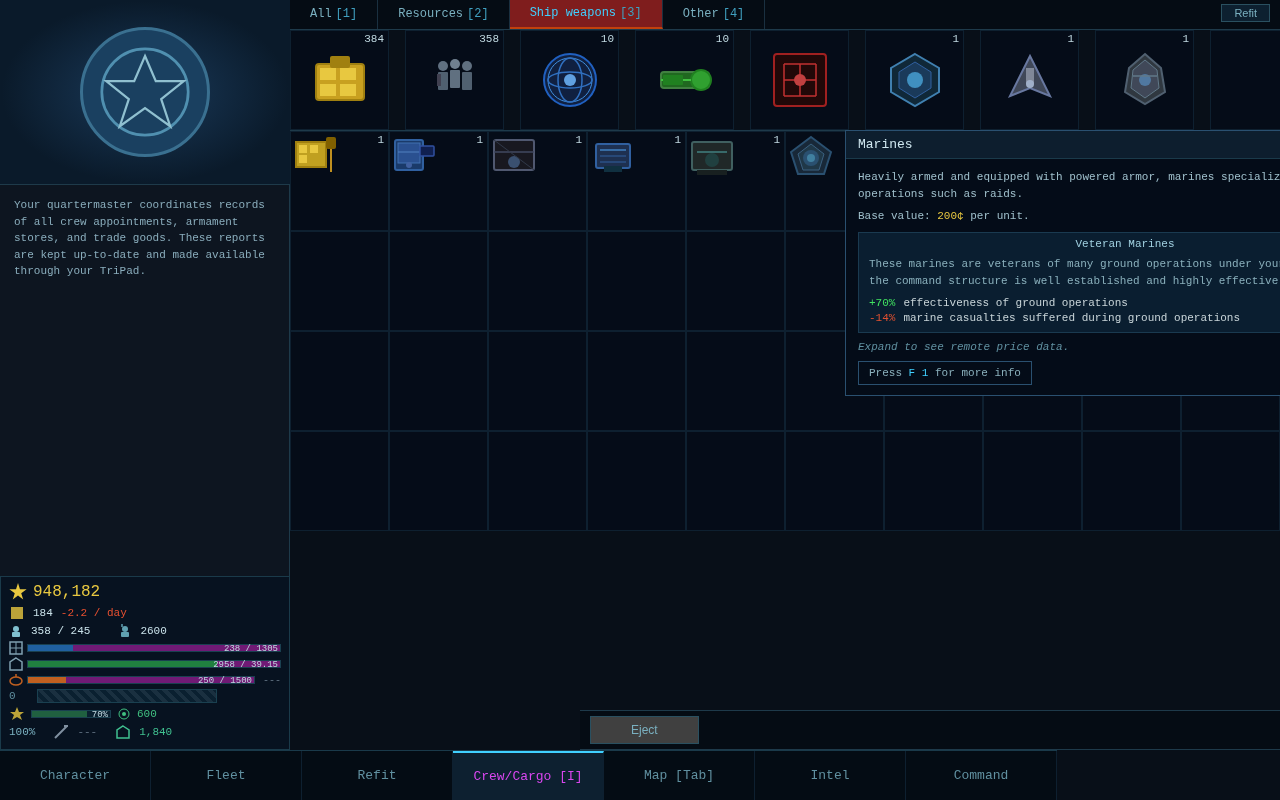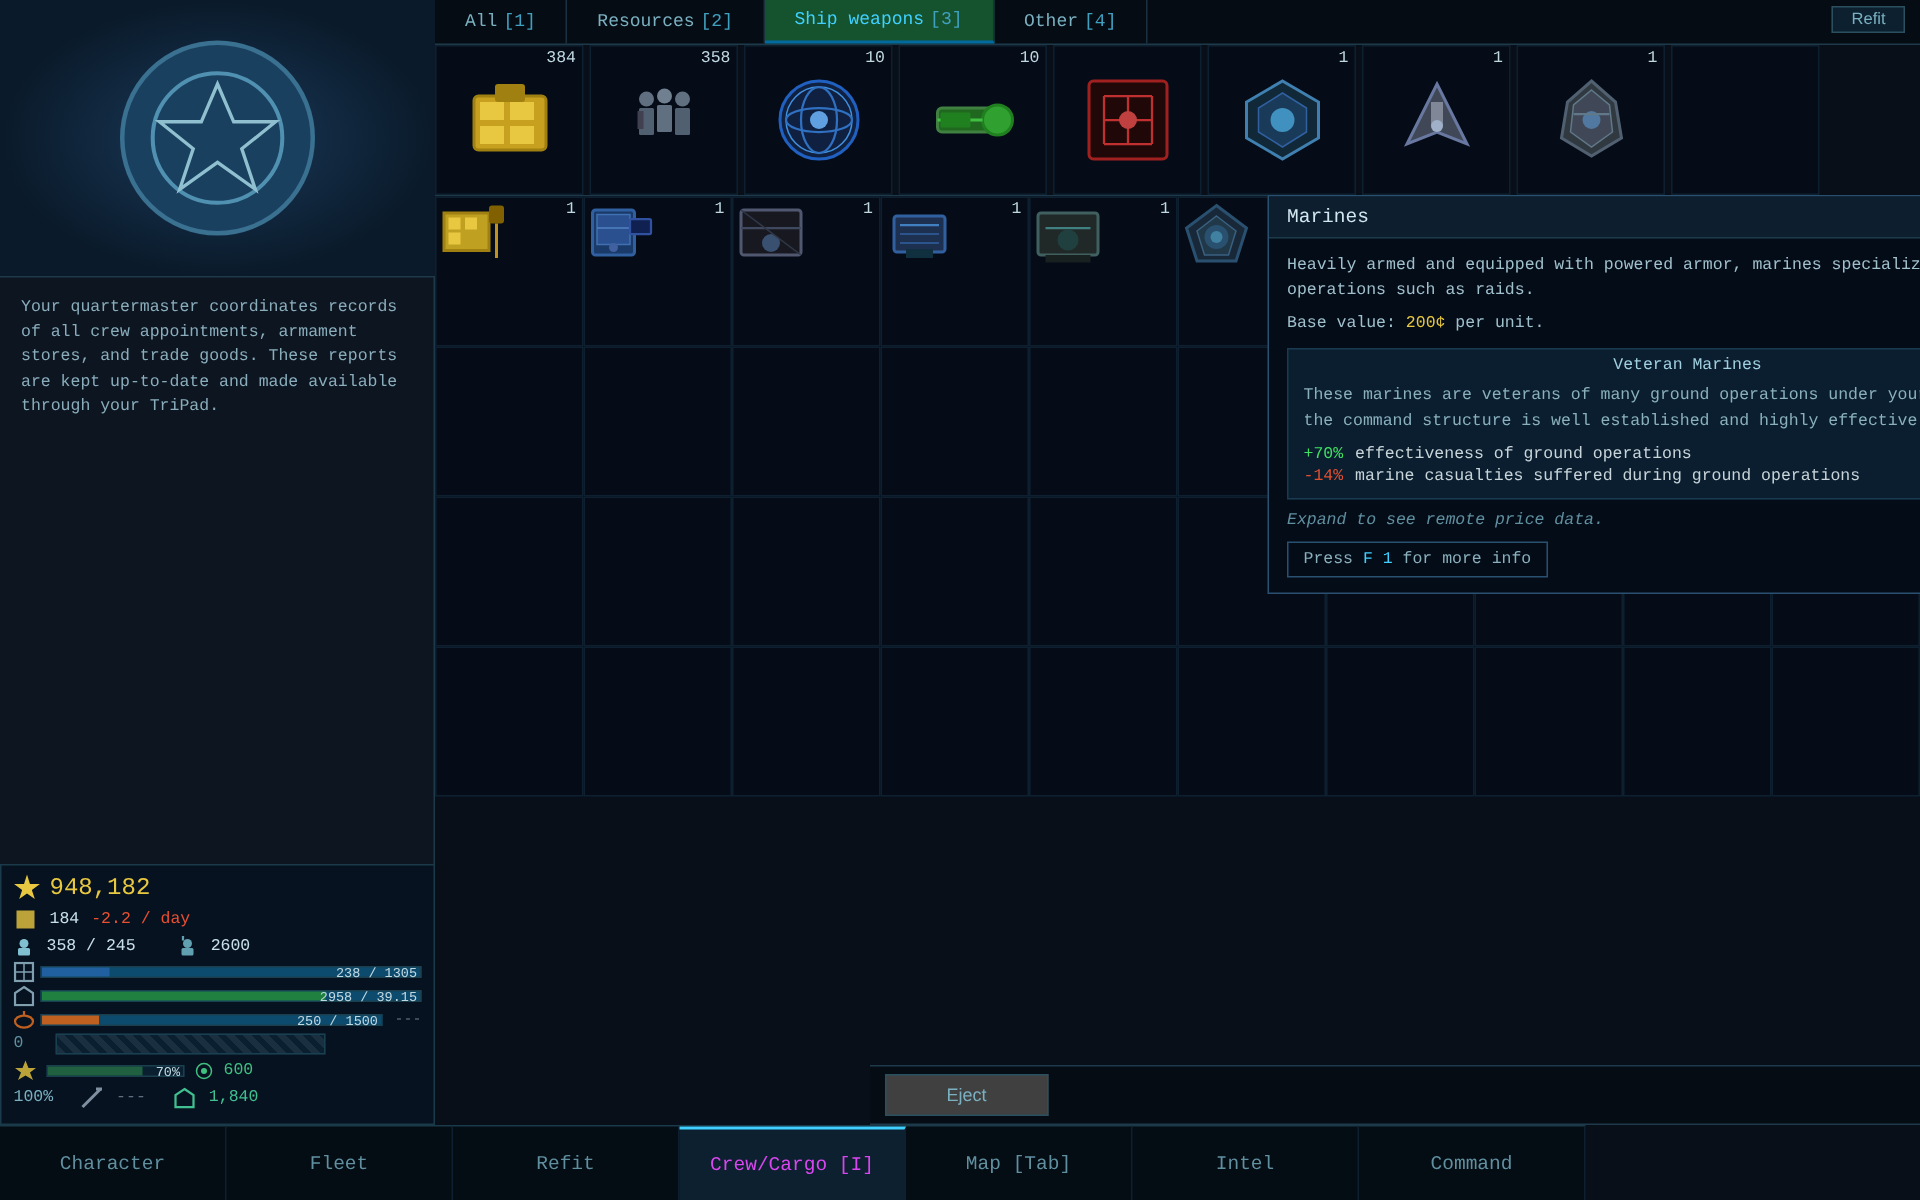--- a/index.html
+++ b/index.html
@@ -97,21 +97,21 @@
     .bar-container {
       display: flex;
       align-items: center;
       gap: 4px;
       margin-bottom: 2px;
       font-size: 10px;
     }
 
     .bar-bg {
       height: 8px;
-      background: #0c4a6e;
+      background: #701a75;
       border: 1px solid #1a4050;
       flex: 1;
       position: relative;
     }
 
     .bar-fill {
       height: 100%;
       position: absolute;
       left: 0; top: 0;
     }
@@ -134,21 +134,21 @@
       align-items: center;
       gap: 6px;
       margin-bottom: 2px;
       font-size: 11px;
     }
 
     .xp-bar-bg {
       height: 8px;
       background: #0a2030;
       border: 1px solid #1a4050;
-      width: 92px;
+      width: 80px;
       position: relative;
     }
 
     .tripad-bar {
       position: absolute;
       left: 0; bottom: 0;
       width: 290px;
       height: 50px;
       background: #050e18;
       border-top: 1px solid #1a3a4a;
@@ -191,23 +191,23 @@
       height: 30px;
       display: flex;
       align-items: center;
       font-size: 12px;
       cursor: pointer;
       border-right: 1px solid #1a3040;
       color: #7ab0c0;
     }
 
     .tab.active {
-      background: #14532d;
+      background: #7f1d1d;
       color: #40d0ff;
-      border-bottom: 2px solid #0369a1;
+      border-bottom: 2px solid #c2410c;
     }
 
     .tab-num {
       color: #40a0c0;
       margin-left: 4px;
     }
 
     .sort-btn {
       position: absolute;
       right: 10px;
@@ -217,21 +217,21 @@
       border: 1px solid #2a5060;
       color: #7ab0c0;
       font-size: 11px;
       cursor: pointer;
     }
 
     
     .inventory-grid {
       display: grid;
       grid-template-columns: repeat(10, 1fr);
-      gap: 4px;
+      gap: 16px;
       border-bottom: 1px solid #1e3a4a;
     }
 
     .inv-cell {
       width: 99px;
       height: 100px;
       border: 1px solid #0e2030;
       background: #050c18;
       position: relative;
       display: flex;

